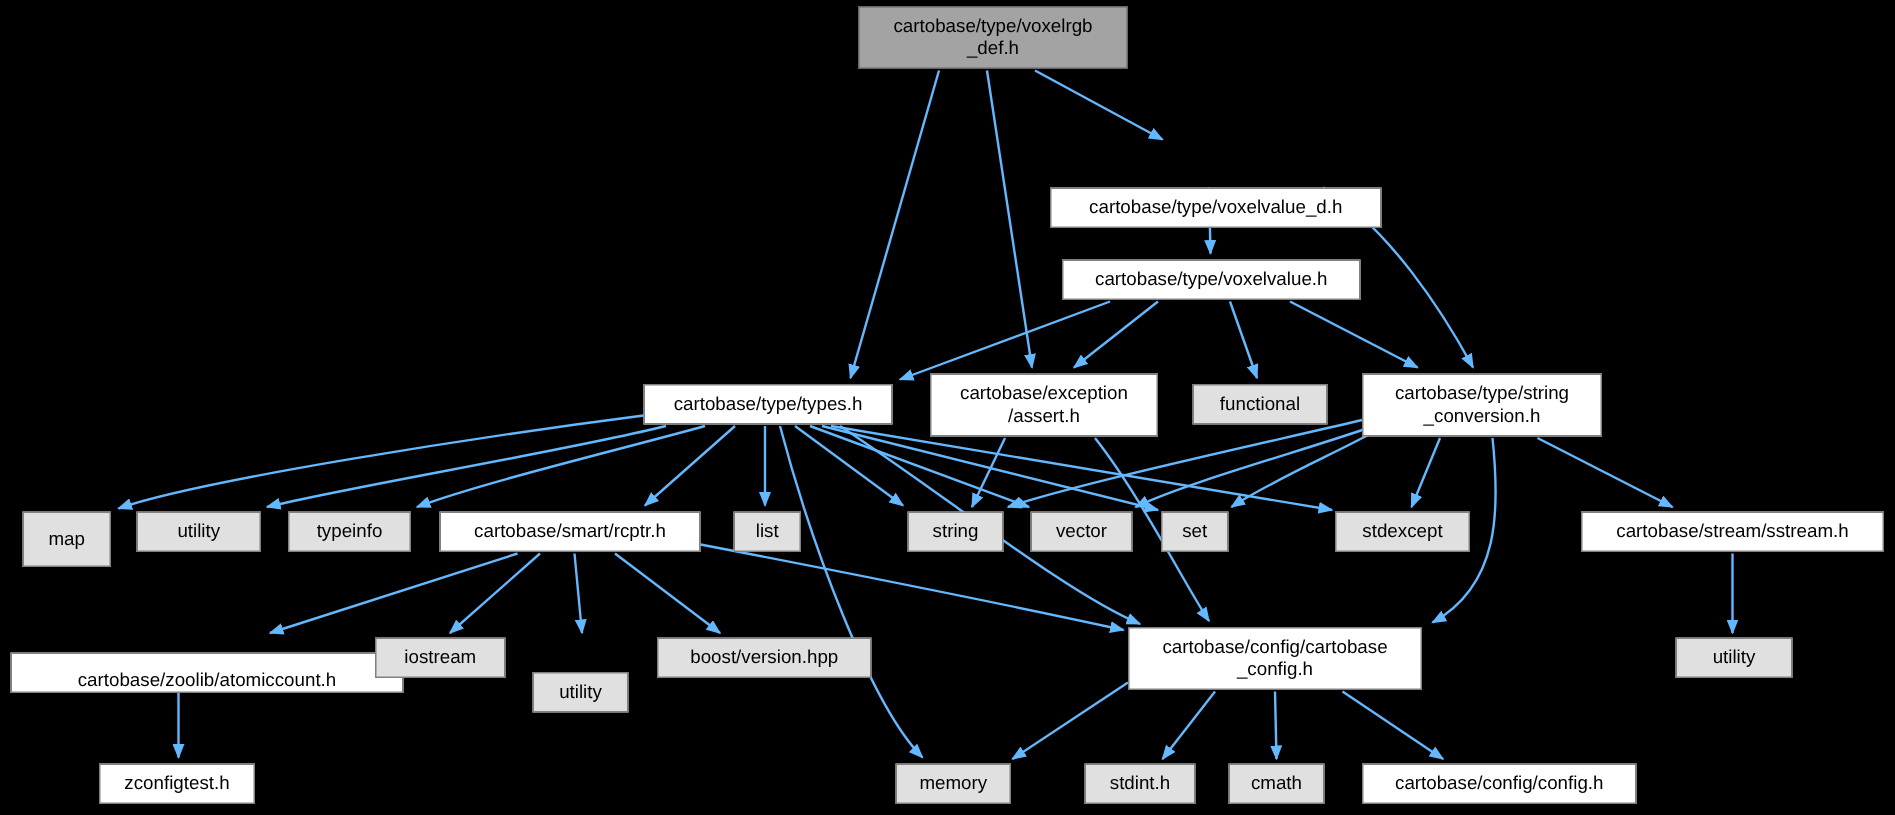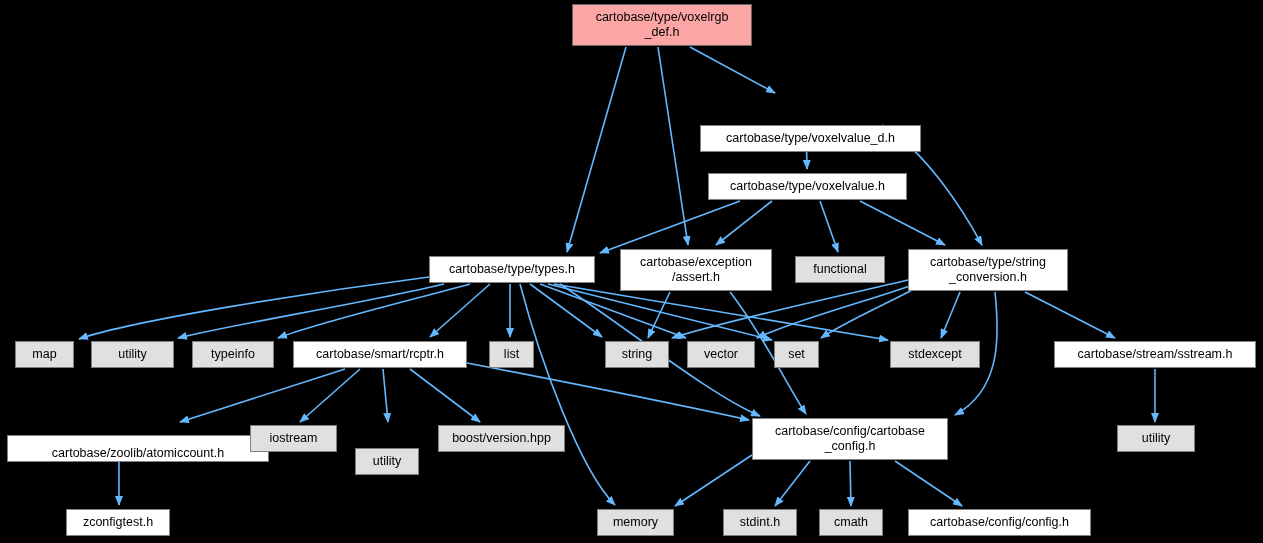--- a/index.html
+++ b/index.html
@@ -19,21 +19,21 @@
     font-size:12.5px;
     line-height:15px;
     color:#000;
     border:1px solid #808080;
     background:#ffffff;
     white-space:pre-line;
     letter-spacing:0px;
     z-index:2;
   }
   .node.sys{background:#e0e0e0;}
-  .node.root{background:#fca5a5;border:1px solid #666666;}
+  .node.root{background:#a3a3a3;border:1px solid #666666;}
   .node span{display:block;padding:0 4px;}
 </style>
 </head>
 <body>
 
 <div id="graph">
   <svg id="edges" viewBox="0 0 1263 543" xmlns="http://www.w3.org/2000/svg">
     <defs>
       <marker id="ah" markerWidth="10" markerHeight="8" refX="9" refY="4" orient="auto" markerUnits="userSpaceOnUse">
         <path d="M0,0 L10,4 L0,8 z" fill="#63b8ff"></path>
@@ -85,34 +85,34 @@
       <div class="node root" style="left: 572px; top: 4px; width: 180px; height: 42px;"><span>cartobase/type/voxelrgb
 _def.h</span></div>
       <div class="node" style="left: 700px; top: 97px; width: 221px; height: 27px; margin-top: 28px;"><span>cartobase/type/voxelvalue_d.h</span></div>
       <div class="node" style="left: 708px; top: 173px; width: 199px; height: 27px;"><span>cartobase/type/voxelvalue.h</span></div>
       <div class="node" style="left: 429px; top: 256px; width: 166px; height: 27px;"><span>cartobase/type/types.h</span></div>
       <div class="node" style="left: 620px; top: 249px; width: 152px; height: 42px;"><span>cartobase/exception
 /assert.h</span></div>
       <div class="node sys" style="left: 795px; top: 256px; width: 90px; height: 27px;"><span>functional</span></div>
       <div class="node" style="left: 908px; top: 249px; width: 160px; height: 42px;"><span>cartobase/type/string
 _conversion.h</span></div>
-      <div class="node sys" style="left: 15px; top: 341px; width: 59px; height: 27px;"><span>map</span></div>
+      <div class="node sys" style="left: 15px; top: 341px; width: 59px; height: 37px;"><span>map</span></div>
       <div class="node sys" style="left: 91px; top: 341px; width: 83px; height: 27px;"><span>utility</span></div>
       <div class="node sys" style="left: 192px; top: 341px; width: 82px; height: 27px;"><span>typeinfo</span></div>
       <div class="node" style="left: 293px; top: 341px; width: 174px; height: 27px;"><span>cartobase/smart/rcptr.h</span></div>
       <div class="node sys" style="left: 489px; top: 341px; width: 45px; height: 27px;"><span>list</span></div>
       <div class="node sys" style="left: 605px; top: 341px; width: 64px; height: 27px;"><span>string</span></div>
       <div class="node sys" style="left: 687px; top: 341px; width: 68px; height: 27px;"><span>vector</span></div>
       <div class="node sys" style="left: 774px; top: 341px; width: 45px; height: 27px;"><span>set</span></div>
       <div class="node sys" style="left: 890px; top: 341px; width: 90px; height: 27px;"><span>stdexcept</span></div>
       <div class="node" style="left: 1054px; top: 341px; width: 202px; height: 27px;"><span>cartobase/stream/sstream.h</span></div>
       <div class="node" style="left: 7px; top: 435px; width: 262px; height: 27px; align-items: flex-end;"><span>cartobase/zoolib/atomiccount.h</span></div>
       <div class="node sys" style="left: 250px; top: 425px; width: 87px; height: 27px;"><span>iostream</span></div>
       <div class="node sys" style="left: 355px; top: 448px; width: 64px; height: 27px;"><span>utility</span></div>
-      <div class="node sys" style="left: 438px; top: 425px; width: 127px; height: 27px;"><span>boost/version.hpp</span></div>
+      <div class="node sys" style="left: 438px; top: 425px; width: 143px; height: 27px;"><span>boost/version.hpp</span></div>
       <div class="node" style="left: 752px; top: 418px; width: 196px; height: 42px;"><span>cartobase/config/cartobase
 _config.h</span></div>
       <div class="node sys" style="left: 1117px; top: 425px; width: 78px; height: 27px;"><span>utility</span></div>
       <div class="node" style="left: 66px; top: 509px; width: 104px; height: 27px;"><span>zconfigtest.h</span></div>
       <div class="node sys" style="left: 597px; top: 509px; width: 77px; height: 27px;"><span>memory</span></div>
       <div class="node sys" style="left: 723px; top: 509px; width: 74px; height: 27px;"><span>stdint.h</span></div>
       <div class="node sys" style="left: 819px; top: 509px; width: 64px; height: 27px;"><span>cmath</span></div>
       <div class="node" style="left: 908px; top: 509px; width: 183px; height: 27px;"><span>cartobase/config/config.h</span></div>
     </div>
 </div>

